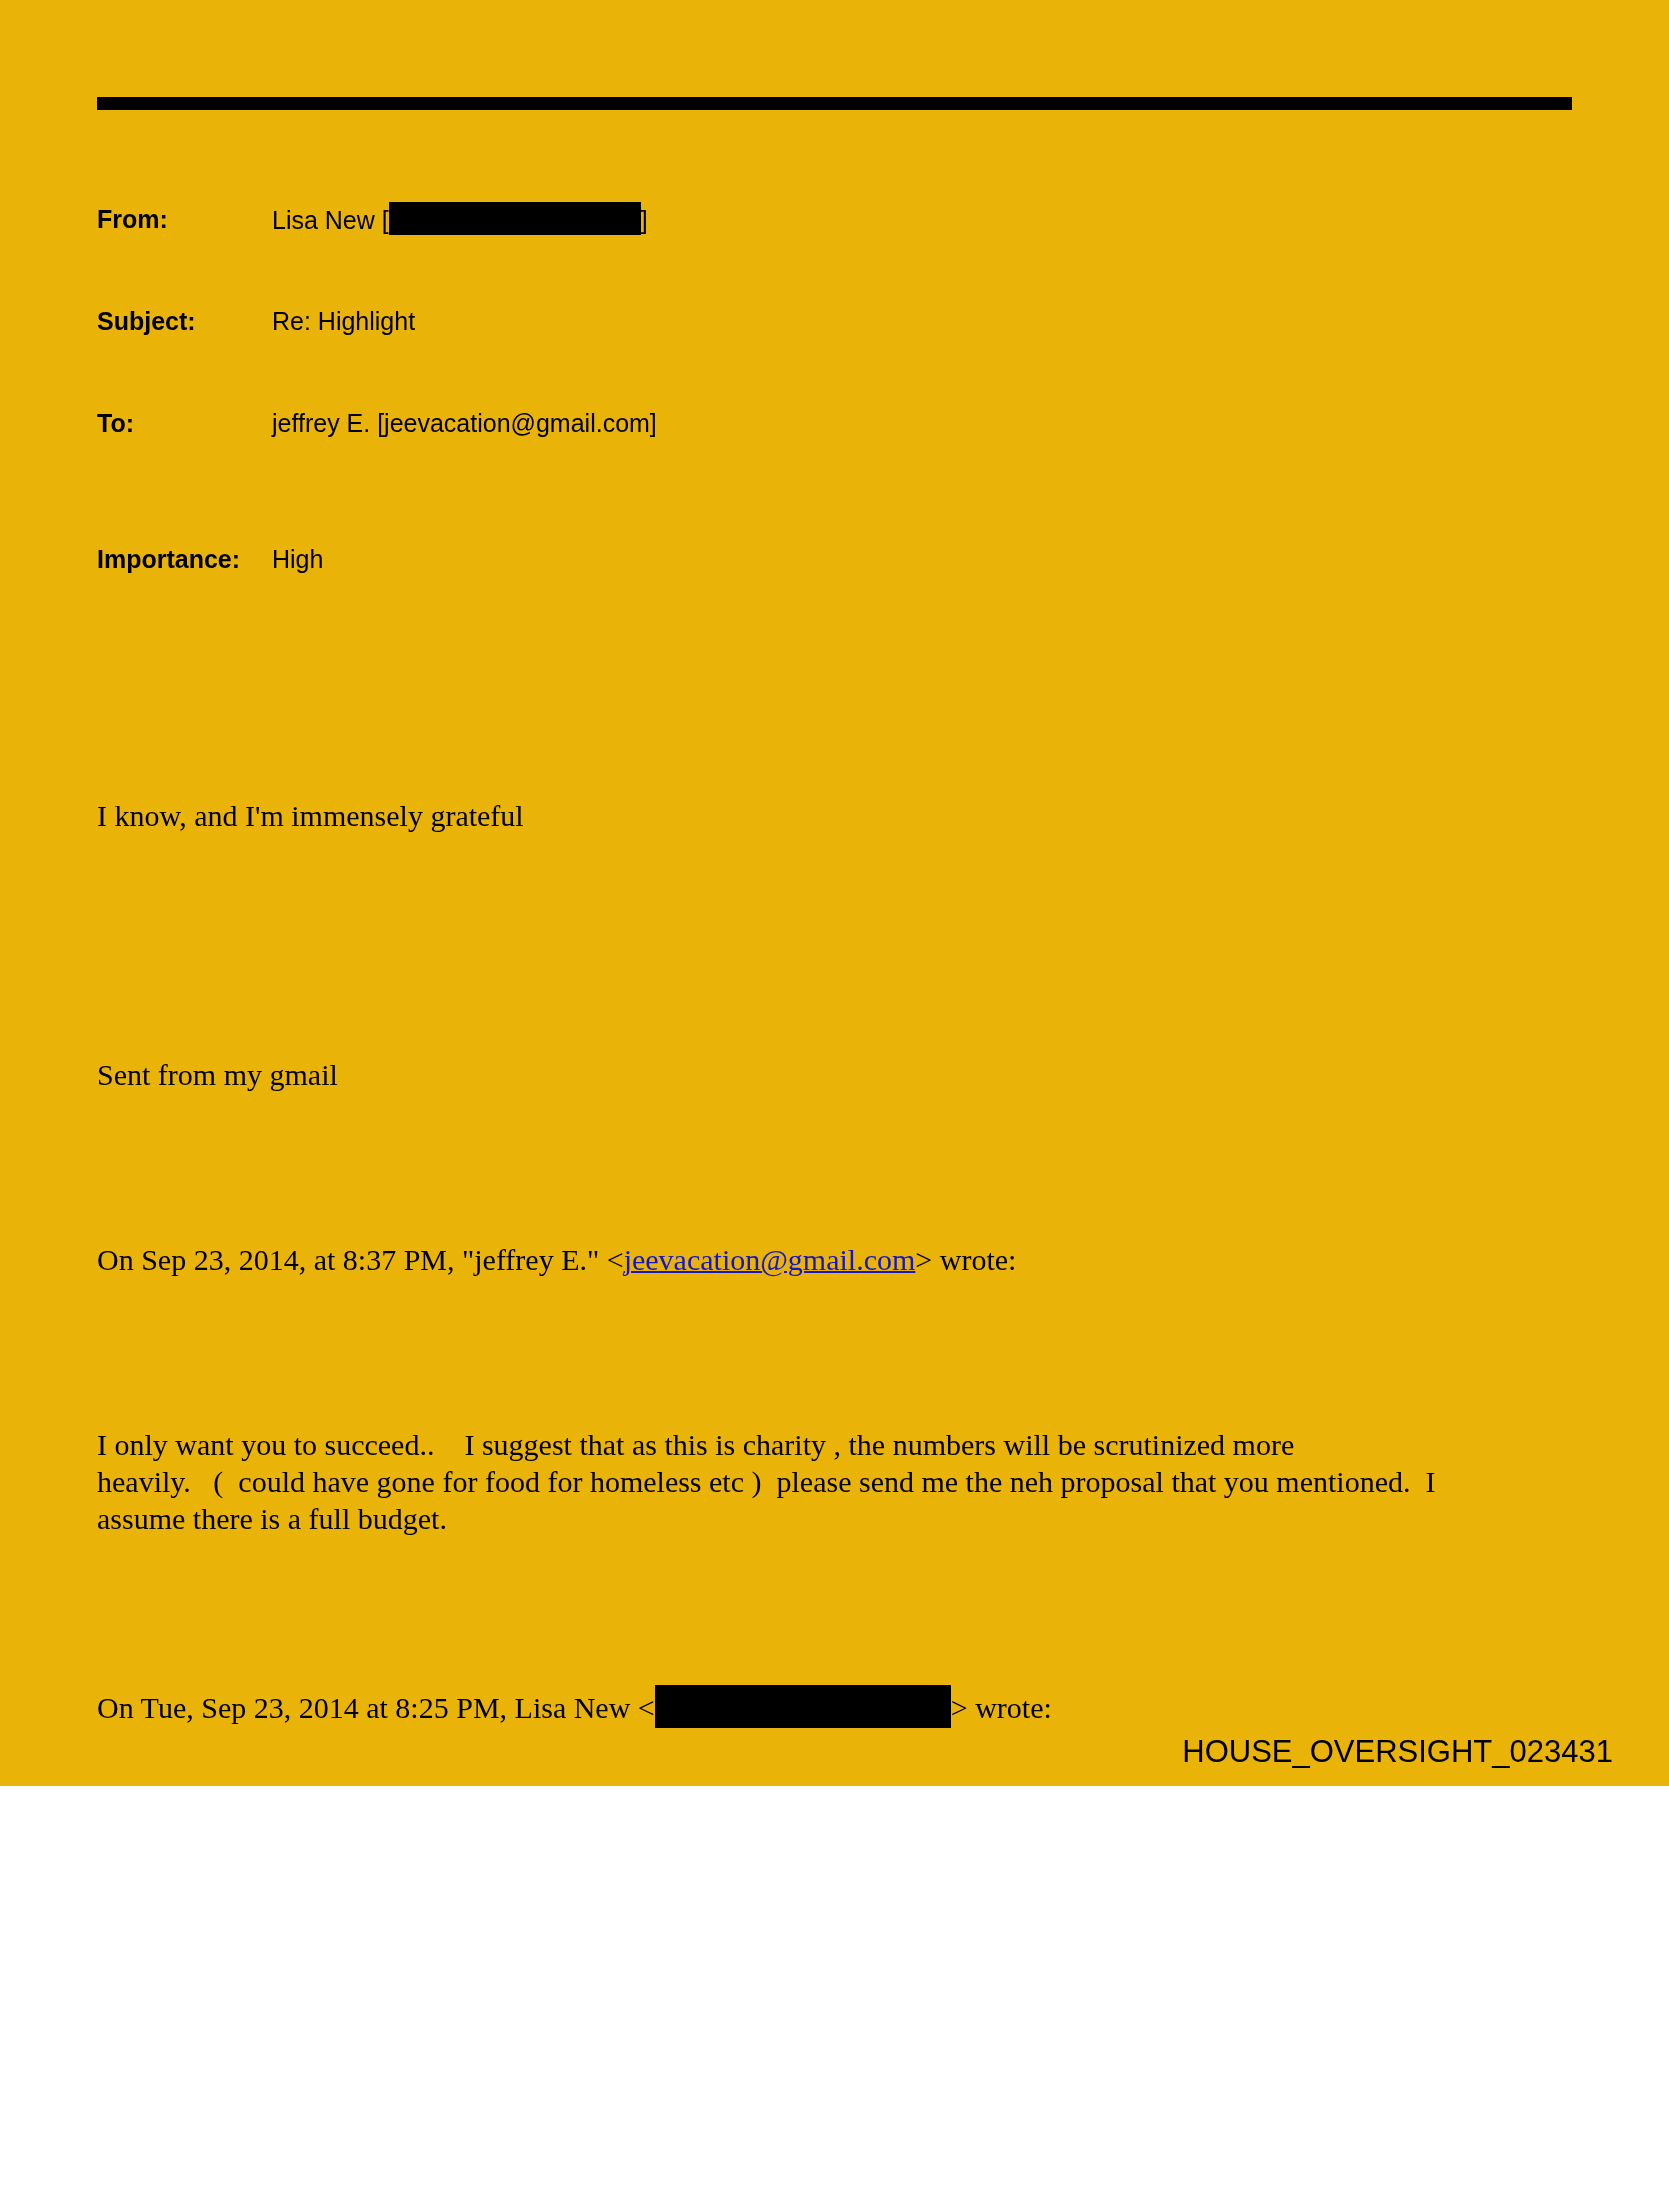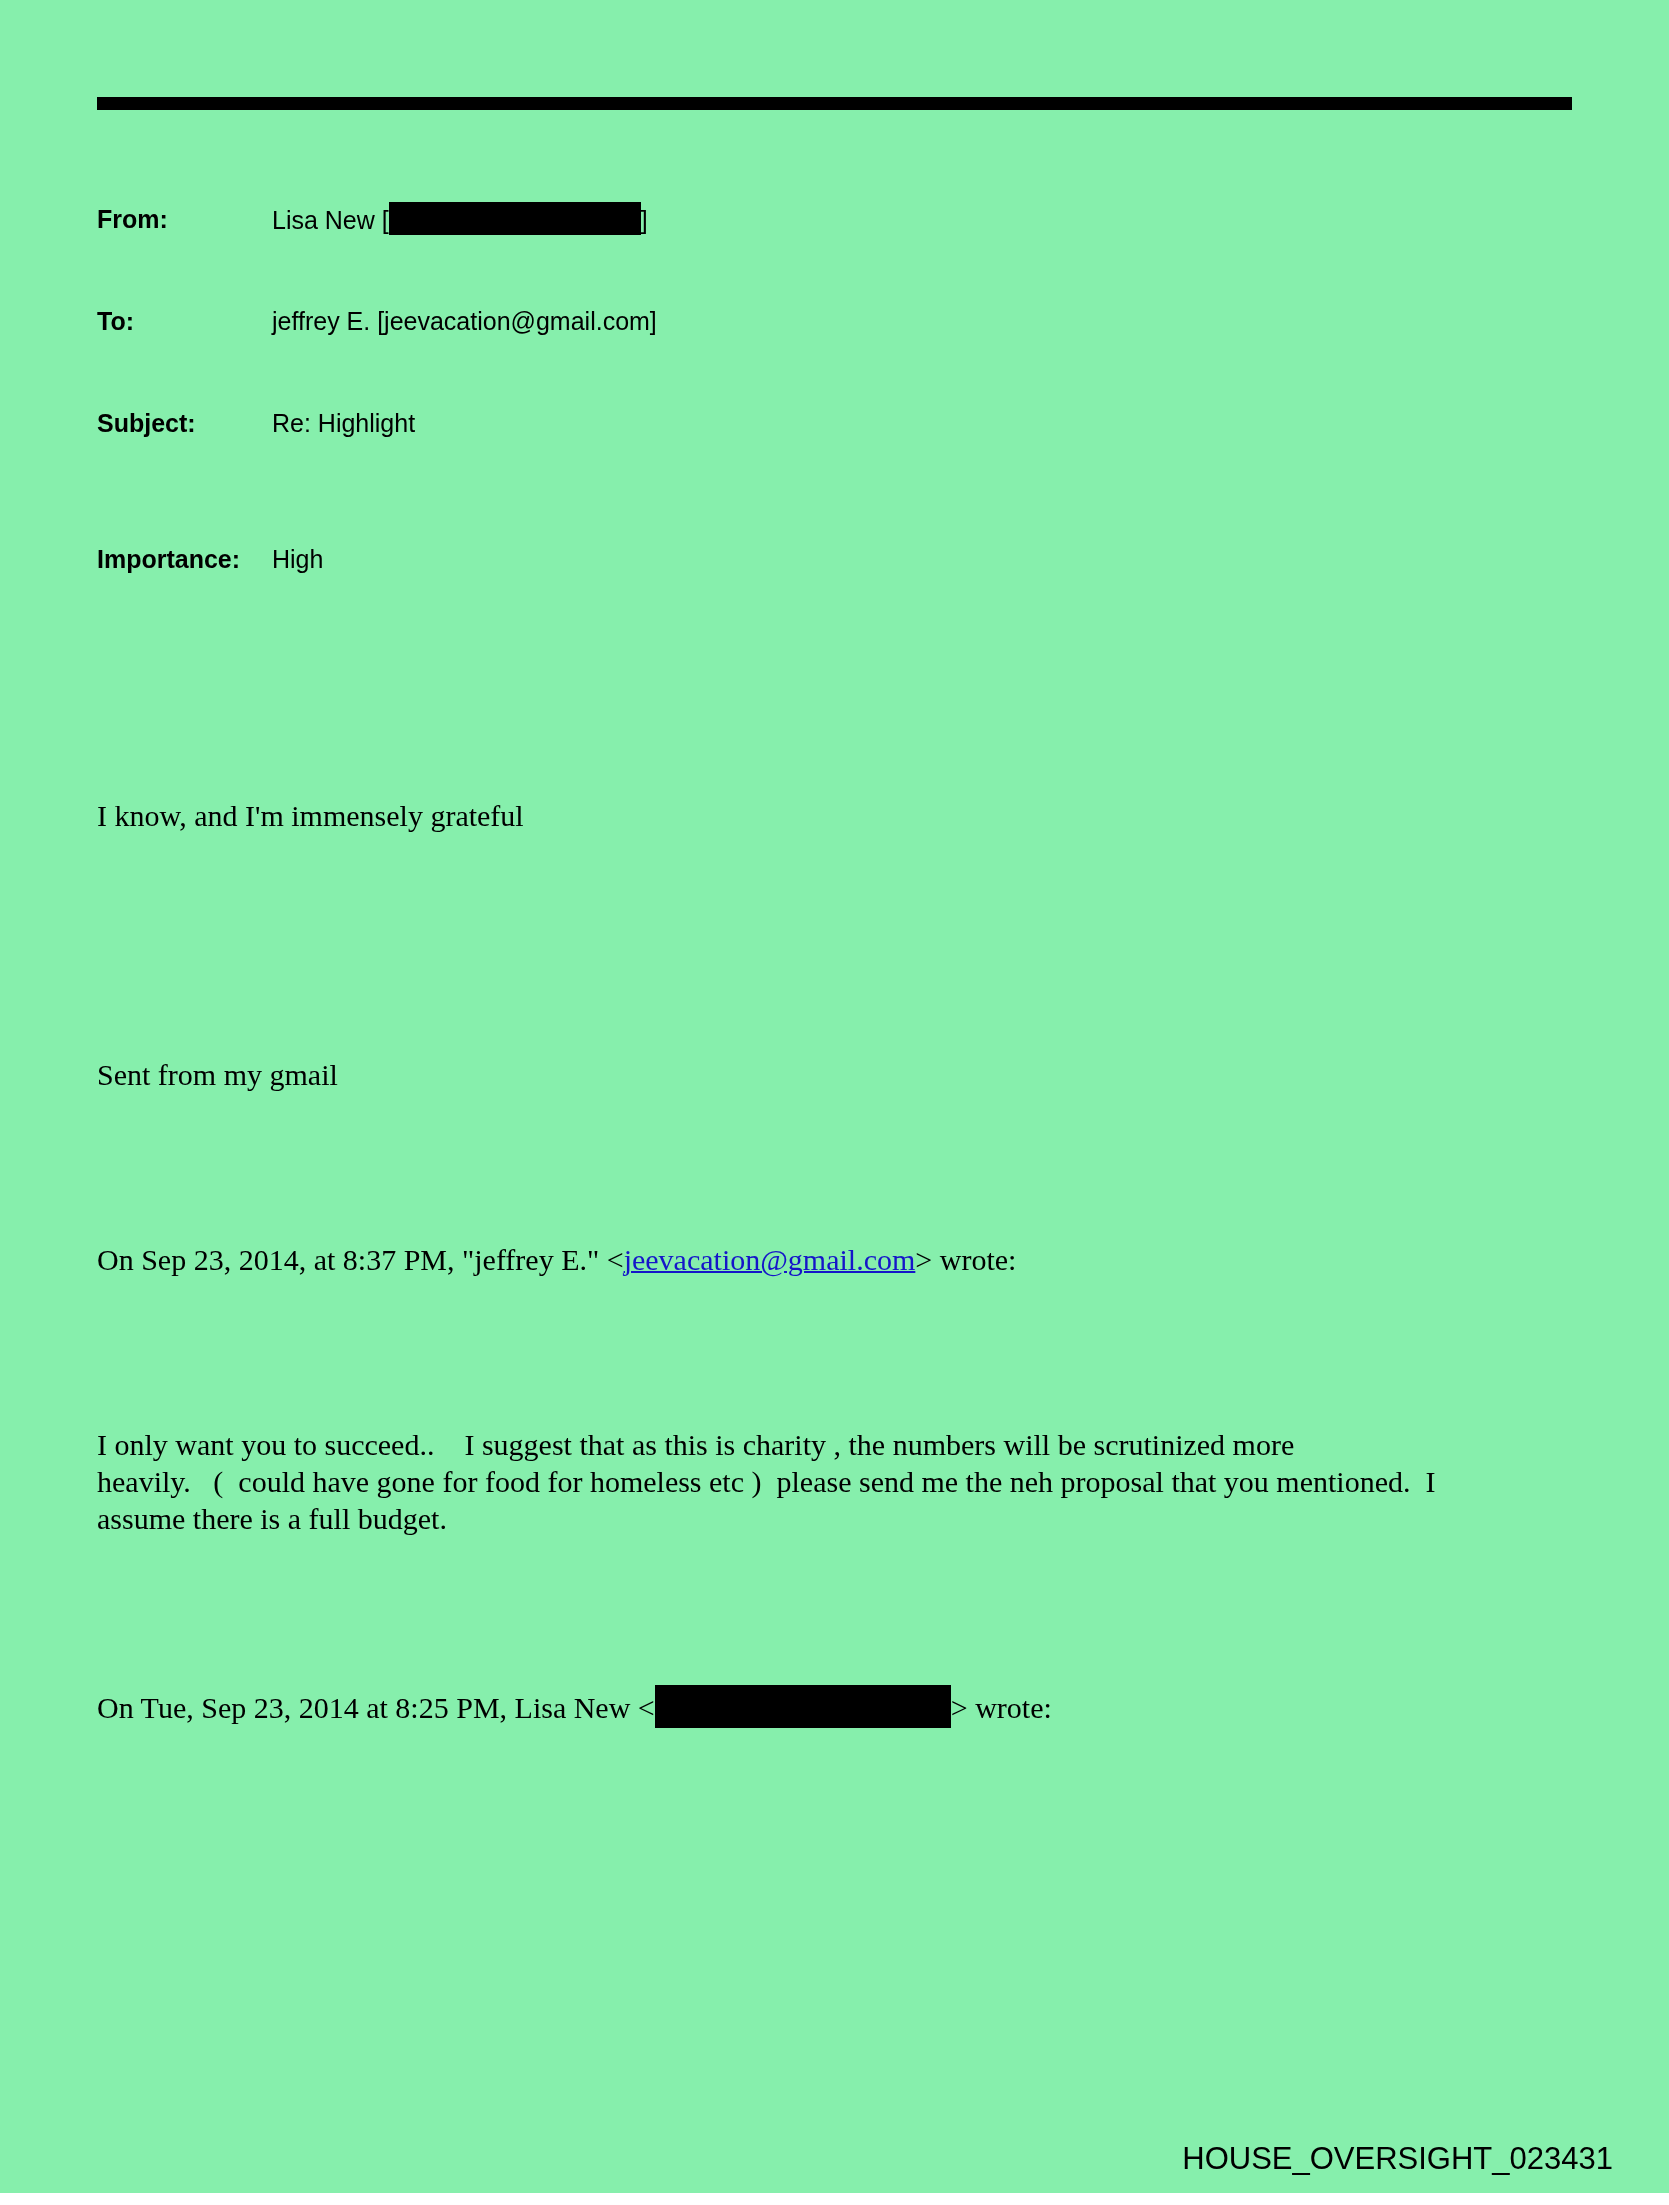--- a/index.html
+++ b/index.html
@@ -3,22 +3,22 @@
 <meta charset="utf-8">
 <style>
   html, body {
     margin: 0;
     padding: 0;
     background: #ffffff;
   }
   .page {
     position: relative;
     width: 1669px;
-    height: 2193px;
-    background: #86efac;
+    height: 1786px;
+    background: #eab308;
     overflow: hidden;
     color: #000000;
   }
   .content {
     padding: 97px 26px 0 97px;
   }
   .top-rule {
     width: 1475px;
     height: 13px;
     background: #000000;
@@ -86,26 +86,26 @@
   <div class="content">
 
     <div class="top-rule"></div>
 
     <div class="mail-header">
       <div class="hrow">
         <span class="hlabel">From:</span>
         <span class="hvalue"><span>Lisa New [</span><span class="redact redact-from"></span><span>]</span></span>
       </div>
       <div class="hrow">
+        <span class="hlabel">Subject:</span>
+        <span class="hvalue">Re: Highlight</span>
+      </div>
+      <div class="hrow">
         <span class="hlabel">To:</span>
         <span class="hvalue">jeffrey E. [jeevacation@gmail.com]</span>
-      </div>
-      <div class="hrow">
-        <span class="hlabel">Subject:</span>
-        <span class="hvalue">Re: Highlight</span>
       </div>
       <div class="hrow importance">
         <span class="hlabel">Importance:</span>
         <span class="hvalue">High</span>
       </div>
     </div>
 
     <div class="mail-body">
 
       <div class="para">I know, and I'm immensely grateful</div>

